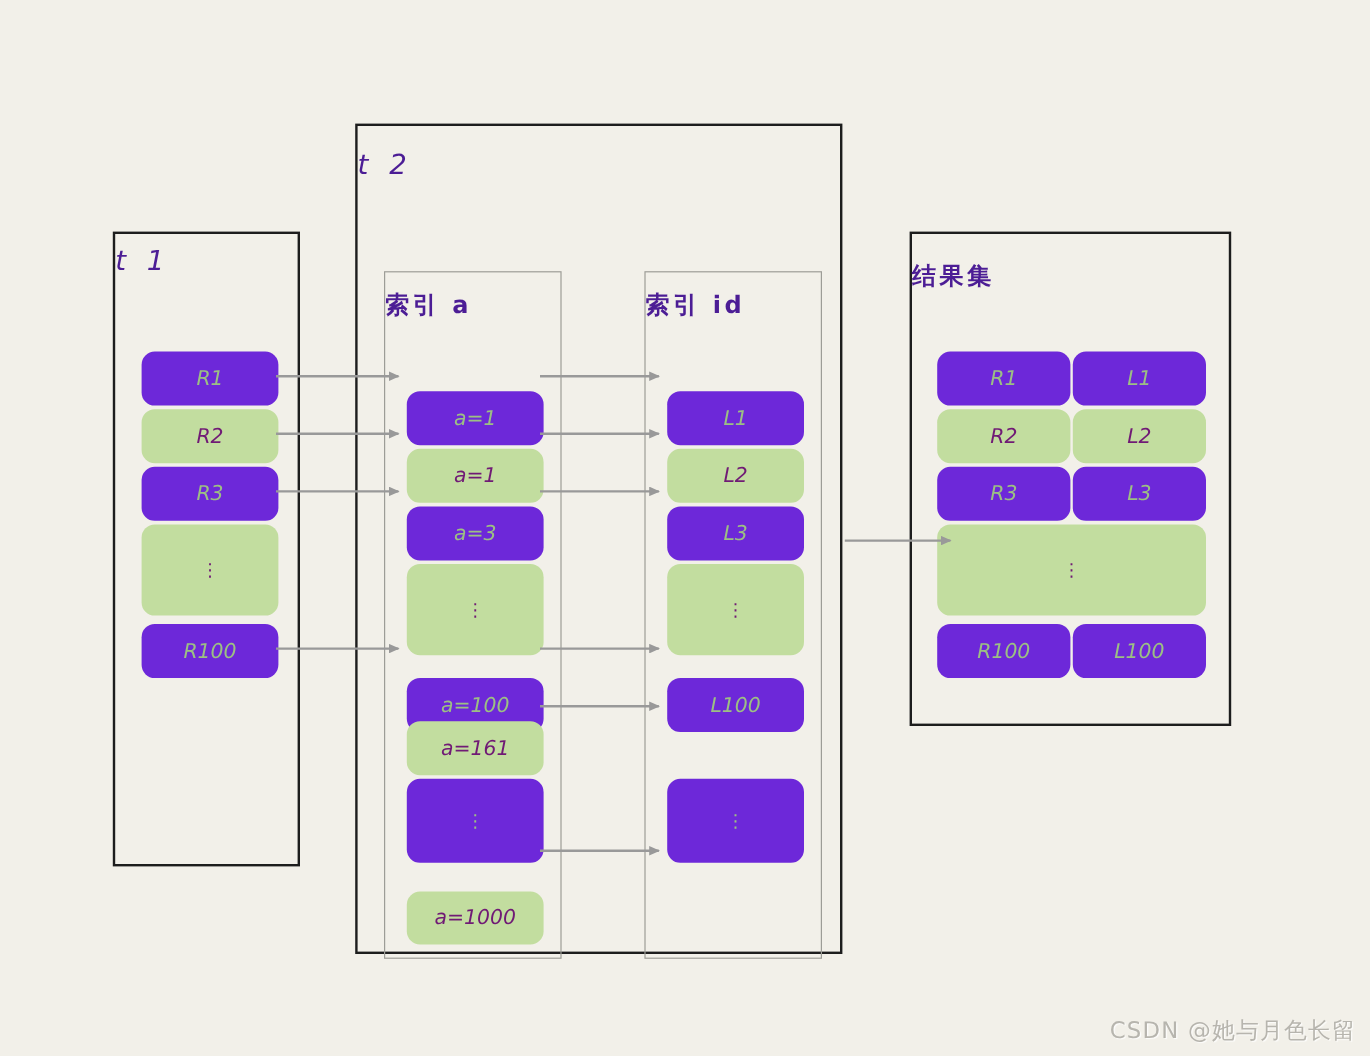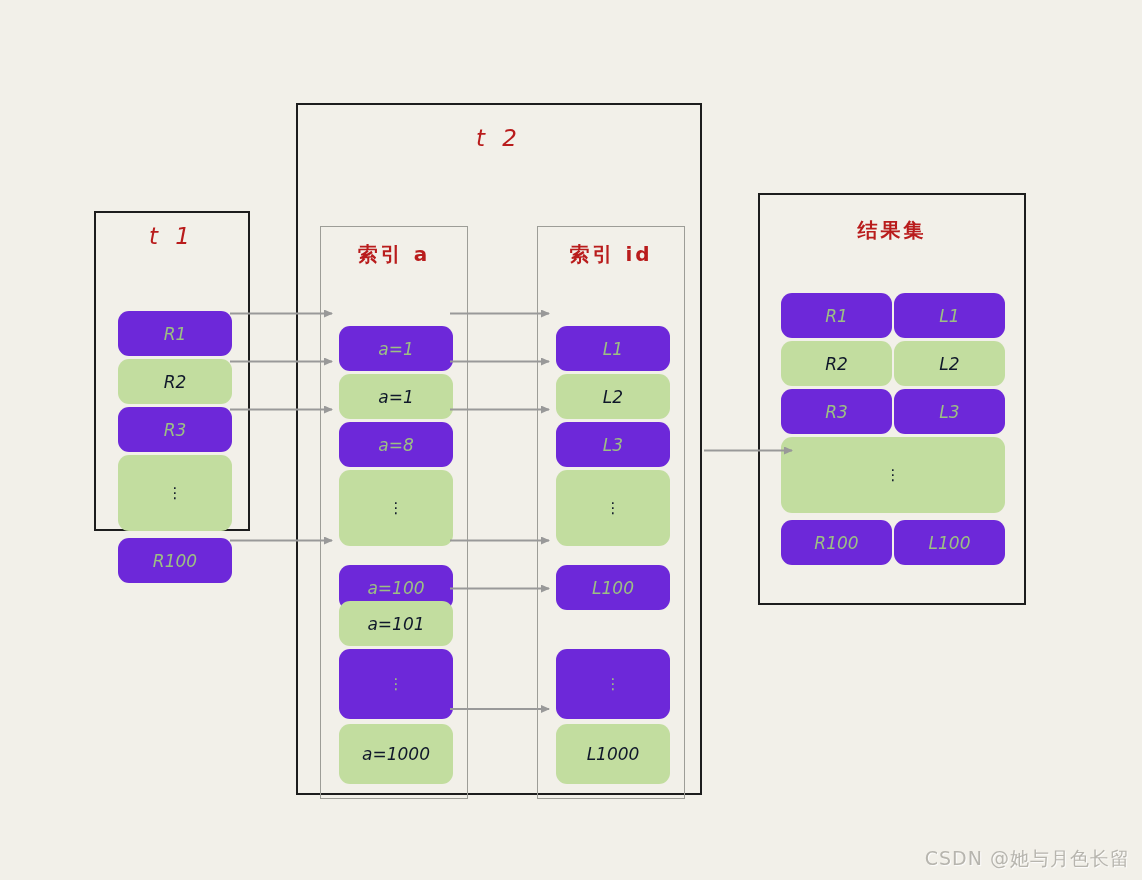--- a/index.html
+++ b/index.html
@@ -2,89 +2,88 @@
 <html><head>
 <meta charset="utf-8">
 <style>
   html,body{margin:0;padding:0;}
   body{font-family:"DejaVu Sans",sans-serif;}
   .canvas{position:relative;width:1142px;height:880px;background:#f2f0e9;overflow:hidden;}
 
   .box{position:absolute;border:2.5px solid #1d1d1d;background:transparent;box-sizing:border-box;}
   .innerbox{position:absolute;border:1.5px solid #9d9d97;background:transparent;box-sizing:border-box;margin-top:32px;}
 
-  .box-title{position:absolute;left:0;width:100%;text-align:center;color:#b91c1c;
+  .box-title{position:absolute;left:0;width:100%;color:#4c1d95;
              font-style:italic;letter-spacing:5px;}
   .t-en{font-size:23px;}
   .t-cn{font-size:20px;font-weight:bold;font-style:normal;letter-spacing:3px;}
 
   .row{position:absolute;width:114px;height:45px;border-radius:11px;display:flex;
        align-items:center;justify-content:center;font-size:17px;font-style:italic;
        box-sizing:border-box;}
   .dark{background:#6d28d9;color:#9cc083;}
-  .light{background:#c2dd9f;color:#0f172a;}
+  .light{background:#c2dd9f;color:#701a75;}
   .dots-label{font-style:normal;font-size:15px;line-height:1;}
 
   
   .r-a{top:98px}.r-b{top:146px}.r-c{top:194px}.r-d{top:242px;height:76px}.r-e{top:325px}
   
   .i-a{top:99px}.i-b{top:147px}.i-c{top:195px}.i-d{top:243px;height:76px}
-  .i-e{top:338px}.i-f{top:374px}.i-g{top:422px;height:70px}.i-h{top:497px;height:60px}
+  .i-e{top:338px}.i-f{top:374px}.i-g{top:422px;height:70px}.i-h{top:516px;height:44px}
 
   .col-rows{left:18px;}
   .t1-rows{left:22px;}
 
   .res-cell{width:111px;}
   .res-left{left:21px;}
   .res-right{left:134px;}
   .res-wide{left:21px;width:224px;}
 
   .arrow-layer{position:absolute;left:0;top:0;width:1142px;height:880px;pointer-events:none;}
 
   .watermark{position:absolute;right:12px;top:846px;font-size:19px;color:#b7b5ae;
              letter-spacing:1px;text-shadow:1px 1px 1px rgba(255,255,255,0.9);}
 </style>
 </head>
 <body>
 
 <div class="canvas">
 
-  <div class="box" style="left:94px;top:211px;width:156px;height:320px;">
+  <div class="box" style="left:94px;top:193px;width:156px;height:529px;">
     <div class="box-title t-en" style="top:10px;">t 1</div>
     <div class="row dark t1-rows r-a">R1</div>
     <div class="row light t1-rows r-b">R2</div>
     <div class="row dark t1-rows r-c">R3</div>
     <div class="row light t1-rows r-d dots-label">⋮</div>
     <div class="row dark t1-rows r-e">R100</div>
   </div>
 
   <div class="box" style="left:296px;top:103px;width:406px;height:692px;">
     <div class="box-title t-en" style="top:20px;">t 2</div>
 
     <div class="innerbox" style="left:22px;top:89px;width:148px;height:573px;">
       <div class="box-title t-cn" style="top:14px;">索引 a</div>
       <div class="row dark col-rows i-a">a=1</div>
       <div class="row light col-rows i-b">a=1</div>
-      <div class="row dark col-rows i-c">a=8</div>
+      <div class="row dark col-rows i-c">a=3</div>
       <div class="row light col-rows i-d dots-label">⋮</div>
       <div class="row dark col-rows i-e">a=100</div>
-      <div class="row light col-rows i-f">a=101</div>
+      <div class="row light col-rows i-f">a=161</div>
       <div class="row dark col-rows i-g dots-label">⋮</div>
       <div class="row light col-rows i-h">a=1000</div>
     </div>
 
     <div class="innerbox" style="left:239px;top:89px;width:148px;height:573px;">
       <div class="box-title t-cn" style="top:14px;">索引 id</div>
       <div class="row dark col-rows i-a">L1</div>
       <div class="row light col-rows i-b">L2</div>
       <div class="row dark col-rows i-c">L3</div>
       <div class="row light col-rows i-d dots-label">⋮</div>
       <div class="row dark col-rows i-e">L100</div>
       <div class="row dark col-rows i-g dots-label">⋮</div>
-      <div class="row light col-rows i-h">L1000</div>
     </div>
   </div>
 
   <div class="box" style="left:758px;top:193px;width:268px;height:412px;">
     <div class="box-title t-cn" style="top:22px;">结果集</div>
 
     <div class="row dark res-cell res-left r-a">R1</div>
     <div class="row dark res-cell res-right r-a">L1</div>
 
     <div class="row light res-cell res-left r-b">R2</div>

